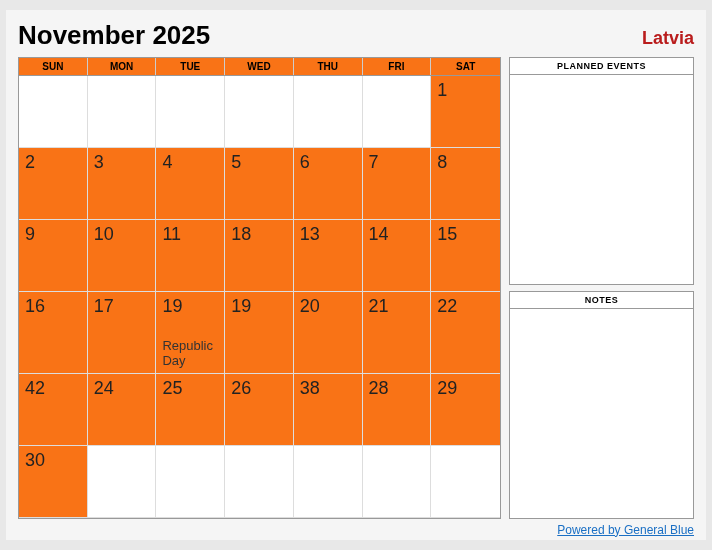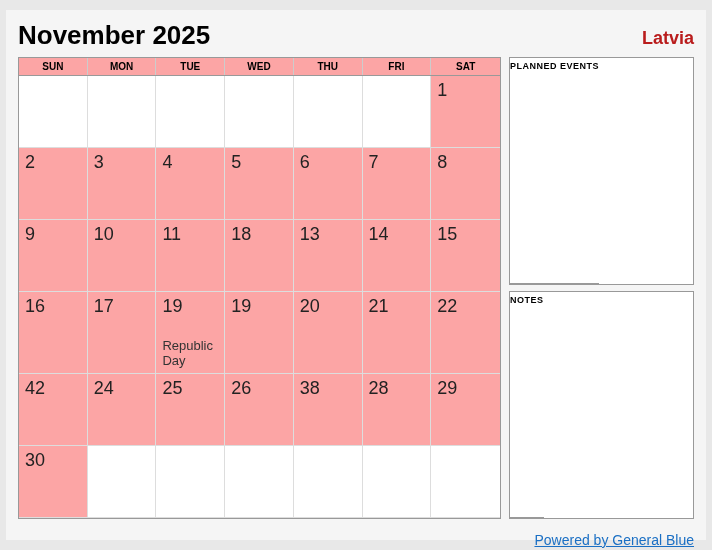--- a/index.html
+++ b/index.html
@@ -37,21 +37,21 @@
       color: #b91c1c;
     }
     .main-content {
       display: flex;
       flex: 1;
       gap: 8px;
     }
     .calendar-grid-area {
       flex: 1;
       border: 1px solid #999;
-      background: #fca5a5;
+      background: #f97316;
       display: flex;
       flex-direction: column;
     }
     .day-headers {
       display: grid;
       grid-template-columns: repeat(7, 1fr);
       border-bottom: 1px solid #999;
     }
     .day-header {
       text-align: center;
@@ -93,21 +93,21 @@
     .sidebar {
       width: 185px;
       display: flex;
       flex-direction: column;
       gap: 0;
     }
     .sidebar-section {
       border: 1px solid #999;
       background: #fff;
       display: flex;
-      flex-direction: row;
+      flex-direction: column;
     }
     .sidebar-section.planned-events {
       flex: 1;
       margin-bottom: 6px;
     }
     .sidebar-section.notes {
       flex: 1;
     }
     .sidebar-header {
       text-align: center;
@@ -116,22 +116,22 @@
       padding: 3px 0;
       border-bottom: 1px solid #999;
       letter-spacing: 0.5px;
       color: #000;
     }
     .sidebar-content {
       flex: 1;
     }
     .footer {
       text-align: right;
-      margin-top: 13px;
-      font-size: 14px;
+      margin-top: 4px;
+      font-size: 12px;
     }
     .footer a {
       color: #1a6fc4;
       text-decoration: underline;
     }
   </style>
 </head>
 <body>
 
 <div class="calendar-wrapper">

